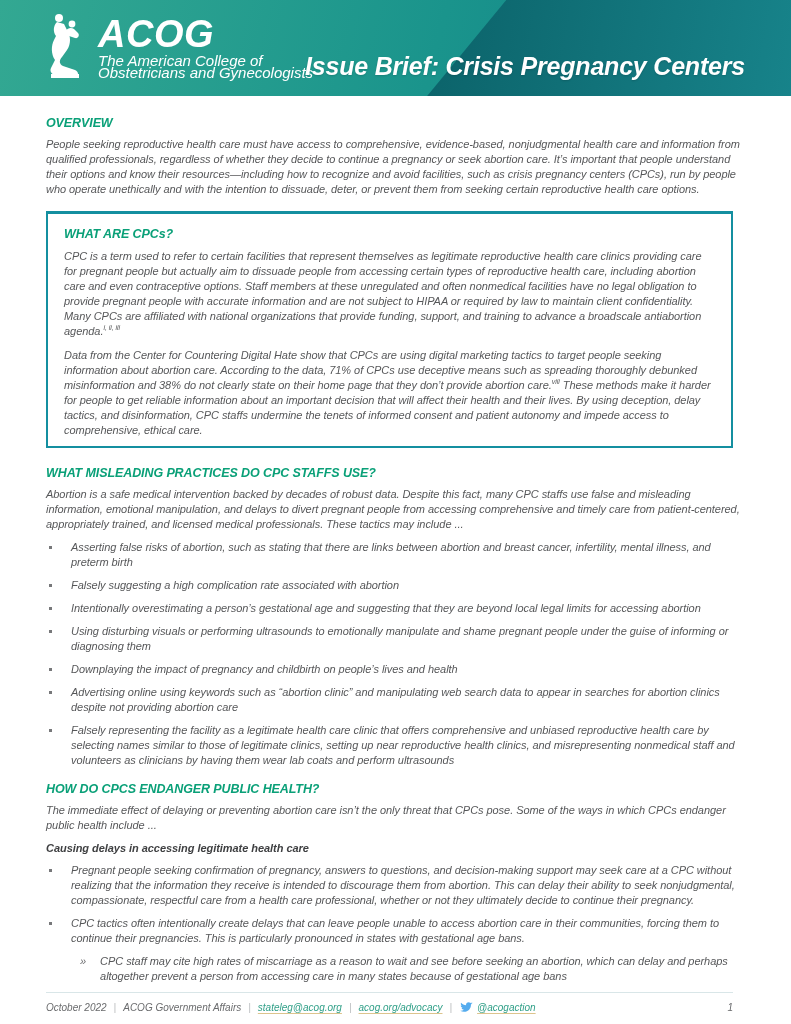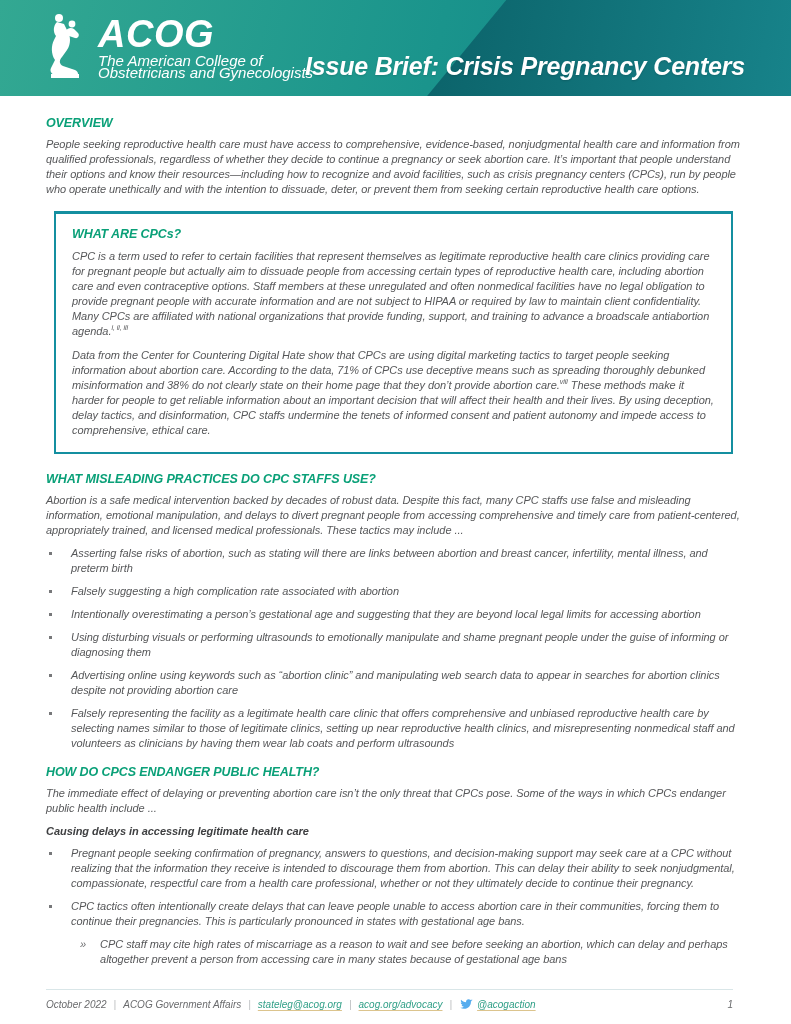--- a/index.html
+++ b/index.html
@@ -40,22 +40,22 @@
     color: #0aa078; font-size: 12.5px; font-weight: bold;
     letter-spacing: -0.1px; margin-bottom: 7px;
   }
   p.body-text { font-size: 11px; line-height: 15px; letter-spacing: -0.05px; }
   sup { font-size: 7px; line-height: 0; }
 
   .overview { margin-bottom: 14px; }
 
   .cpc-box {
     border: 2px solid #148fa0; border-top-width: 3px;
-    margin: 0 12px 18px 8px;
-    padding: 13px 16px 14px 16px;
+    margin: 0 12px 18px 0;
+    padding: 13px 16px 8px 16px;
   }
   .cpc-box h2 { margin-bottom: 8px; }
   .cpc-box p.body-text { margin-bottom: 9px; }
   .cpc-box p.body-text:last-child { margin-bottom: 0; }
 
   .practices { margin-bottom: 14px; }
   .practices p.body-text { margin-bottom: 8px; }
 
   ul.bullet-list { list-style: none; }
   ul.bullet-list li {
@@ -136,33 +136,37 @@
       <p class="body-text"><span>CPC is a term used to refer to certain facilities that represent themselves as legitimate reproductive health care clinics providing care for pregnant people but actually aim to dissuade people from accessing certain types of reproductive health care, including abortion care and even contraceptive options. Staff members at these unregulated and often nonmedical facilities have no legal obligation to provide pregnant people with accurate information and are not subject to HIPAA or required by law to maintain client confidentiality. Many CPCs are affiliated with national organizations that provide funding, support, and training to advance a broadscale antiabortion agenda.</span><sup>i, ii, iii</sup></p>
       <p class="body-text"><span>Data from the Center for Countering Digital Hate show that CPCs are using digital marketing tactics to target people seeking information about abortion care. According to the data, 71% of CPCs use deceptive means such as spreading thoroughly debunked misinformation and 38% do not clearly state on their home page that they don’t provide abortion care.</span><sup>viii</sup><span> These methods make it harder for people to get reliable information about an important decision that will affect their health and their lives. By using deception, delay tactics, and disinformation, CPC staffs undermine the tenets of informed consent and patient autonomy and impede access to comprehensive, ethical care.</span></p>
     </section>
 
     <section class="practices">
       <h2 class="section-heading">WHAT MISLEADING PRACTICES DO CPC STAFFS USE?</h2>
       <p class="body-text">Abortion is a safe medical intervention backed by decades of robust data. Despite this fact, many CPC staffs use false and misleading information, emotional manipulation, and delays to divert pregnant people from accessing comprehensive and timely care from patient-centered, appropriately trained, and licensed medical professionals. These tactics may include ...</p>
       <ul class="bullet-list">
         <li>
             <span class="bullet-marker"></span>
-            <span class="bullet-text">Asserting false risks of abortion, such as stating will there are links between abortion and breast cancer, infertility, mental illness, and preterm birth</span>
+            <span class="bullet-text">Asserting false risks of abortion, such as stating that there are links between abortion and breast cancer, infertility, mental illness, and preterm birth</span>
           </li>
         <li>
             <span class="bullet-marker"></span>
             <span class="bullet-text">Falsely suggesting a high complication rate associated with abortion</span>
           </li>
         <li>
             <span class="bullet-marker"></span>
             <span class="bullet-text">Intentionally overestimating a person’s gestational age and suggesting that they are beyond local legal limits for accessing abortion</span>
           </li>
         <li>
             <span class="bullet-marker"></span>
             <span class="bullet-text">Using disturbing visuals or performing ultrasounds to emotionally manipulate and shame pregnant people under the guise of informing or diagnosing them</span>
+          </li>
+        <li>
+            <span class="bullet-marker"></span>
+            <span class="bullet-text">Downplaying the impact of pregnancy and childbirth on people’s lives and health</span>
           </li>
         <li>
             <span class="bullet-marker"></span>
             <span class="bullet-text">Advertising online using keywords such as “abortion clinic” and manipulating web search data to appear in searches for abortion clinics despite not providing abortion care</span>
           </li>
         <li>
             <span class="bullet-marker"></span>
             <span class="bullet-text">Falsely representing the facility as a legitimate health care clinic that offers comprehensive and unbiased reproductive health care by selecting names similar to those of legitimate clinics, setting up near reproductive health clinics, and misrepresenting nonmedical staff and volunteers as clinicians by having them wear lab coats and perform ultrasounds</span>
           </li>
       </ul>

